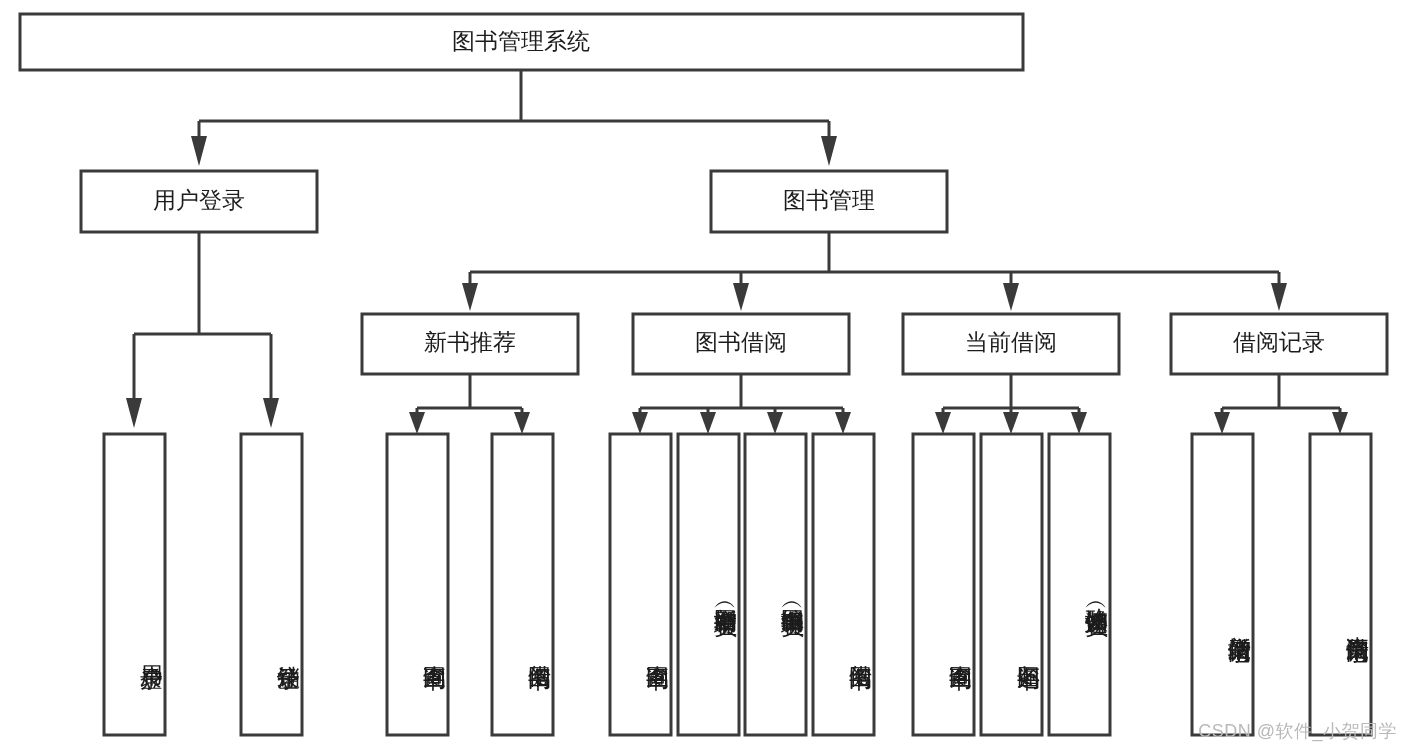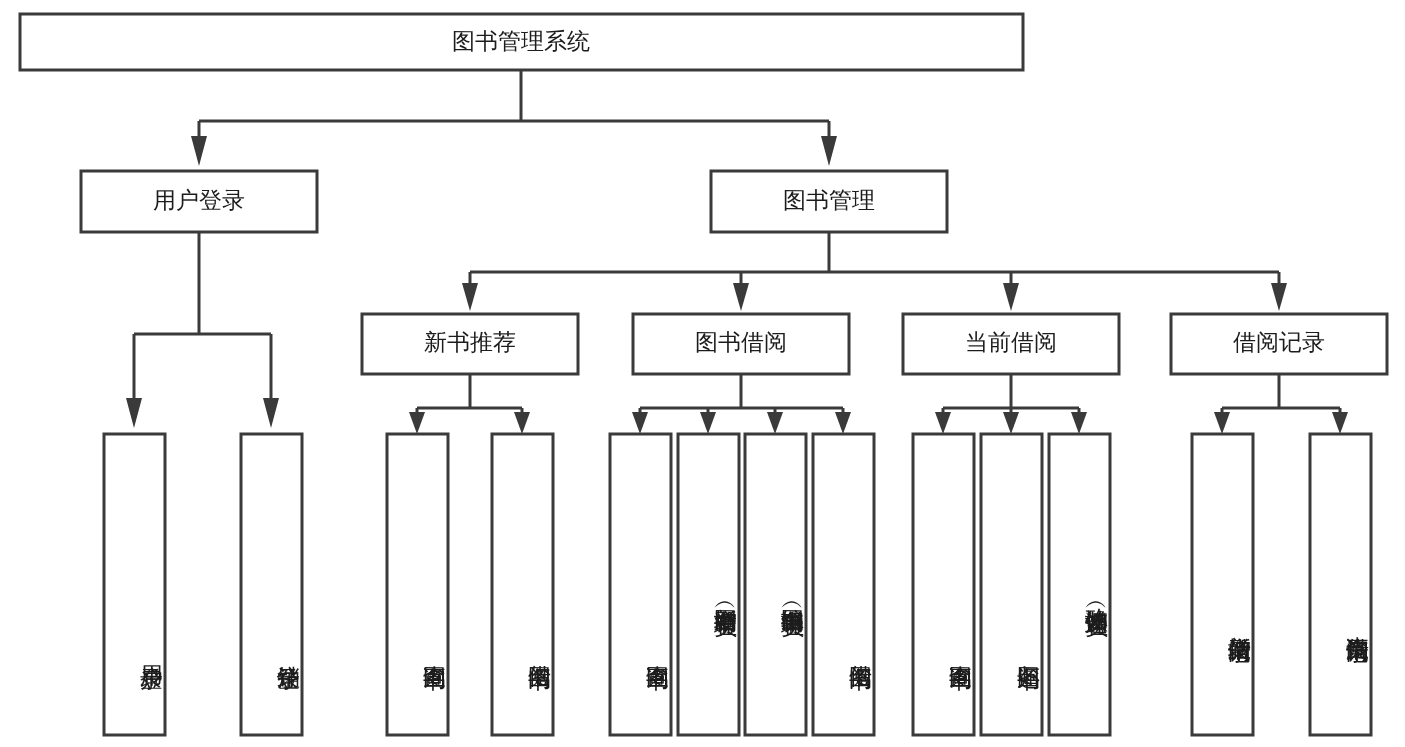--- a/index.html
+++ b/index.html
@@ -204,14 +204,15 @@
   <div class="leaf-label-wrap" style="left:610px; top:434px; width:61px; height:301px; padding-top:64px;">查询图书</div>
   <div class="leaf-label-wrap" style="left:678px; top:434px; width:61px; height:301px; padding-top:10px;">新增图书（管理员）</div>
   <div class="leaf-label-wrap" style="left:745px; top:434px; width:61px; height:301px; padding-top:10px;">编辑图书（管理员）</div>
   <div class="leaf-label-wrap" style="left:813px; top:434px; width:61px; height:301px; padding-top:64px;">借阅图书</div>
   <div class="leaf-label-wrap" style="left:913px; top:434px; width:61px; height:301px; padding-top:64px;">查询图书</div>
   <div class="leaf-label-wrap" style="left:981px; top:434px; width:61px; height:301px; padding-top:64px;">归还图书</div>
   <div class="leaf-label-wrap" style="left:1049px; top:434px; width:61px; height:301px; padding-top:10px;">确认归还（管理员）</div>
   <div class="leaf-label-wrap" style="left:1192px; top:434px; width:61px; height:301px; padding-top:36px;">新增借阅记录</div>
   <div class="leaf-label-wrap" style="left:1310px; top:434px; width:61px; height:301px; padding-top:36px;">查询借阅记录</div>
 
+  <div class="watermark">CSDN @软件_小贺同学</div>
 
 </div>
 
 </body></html>

